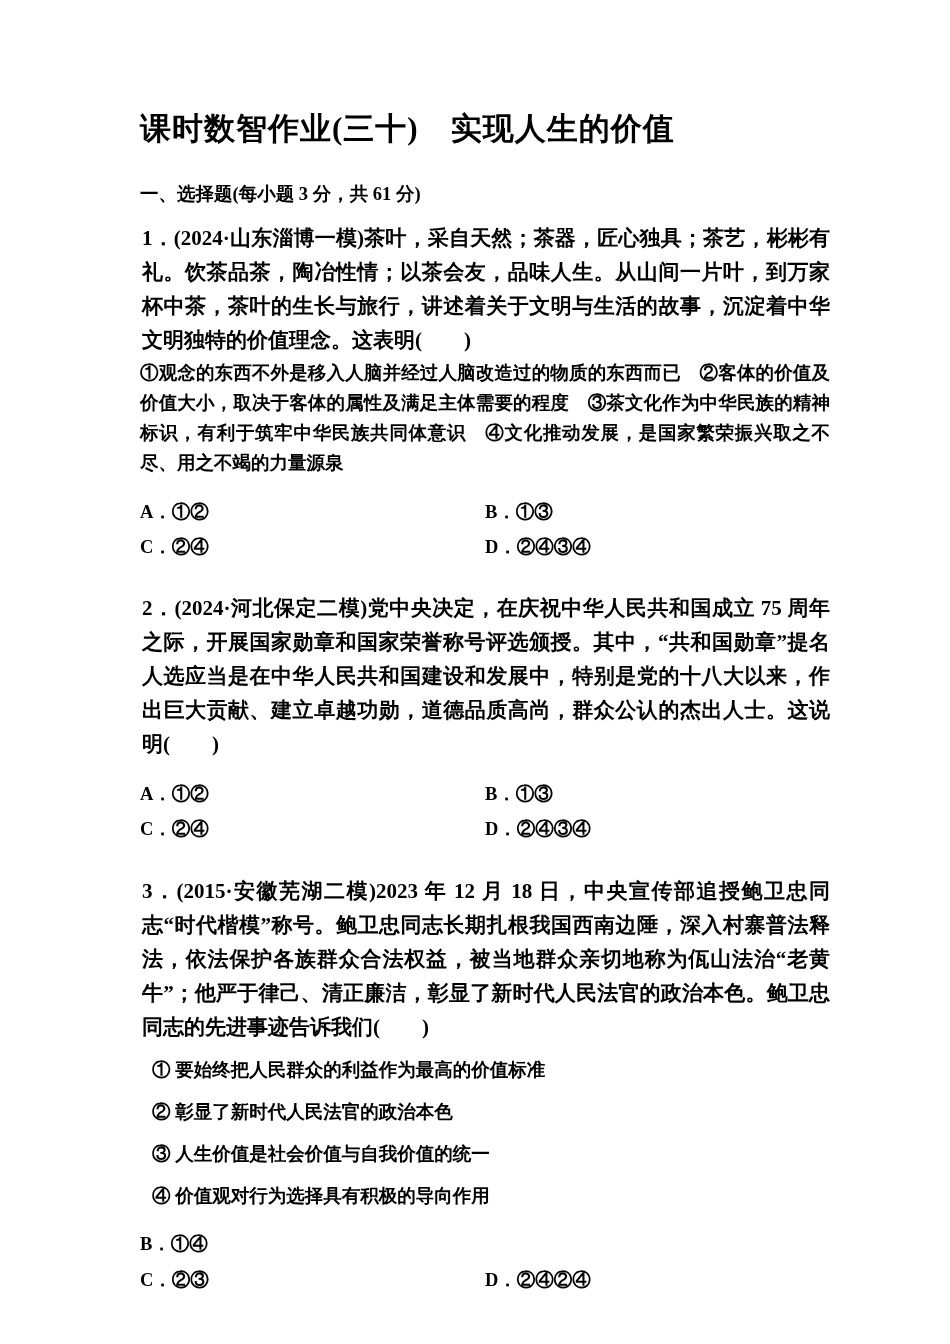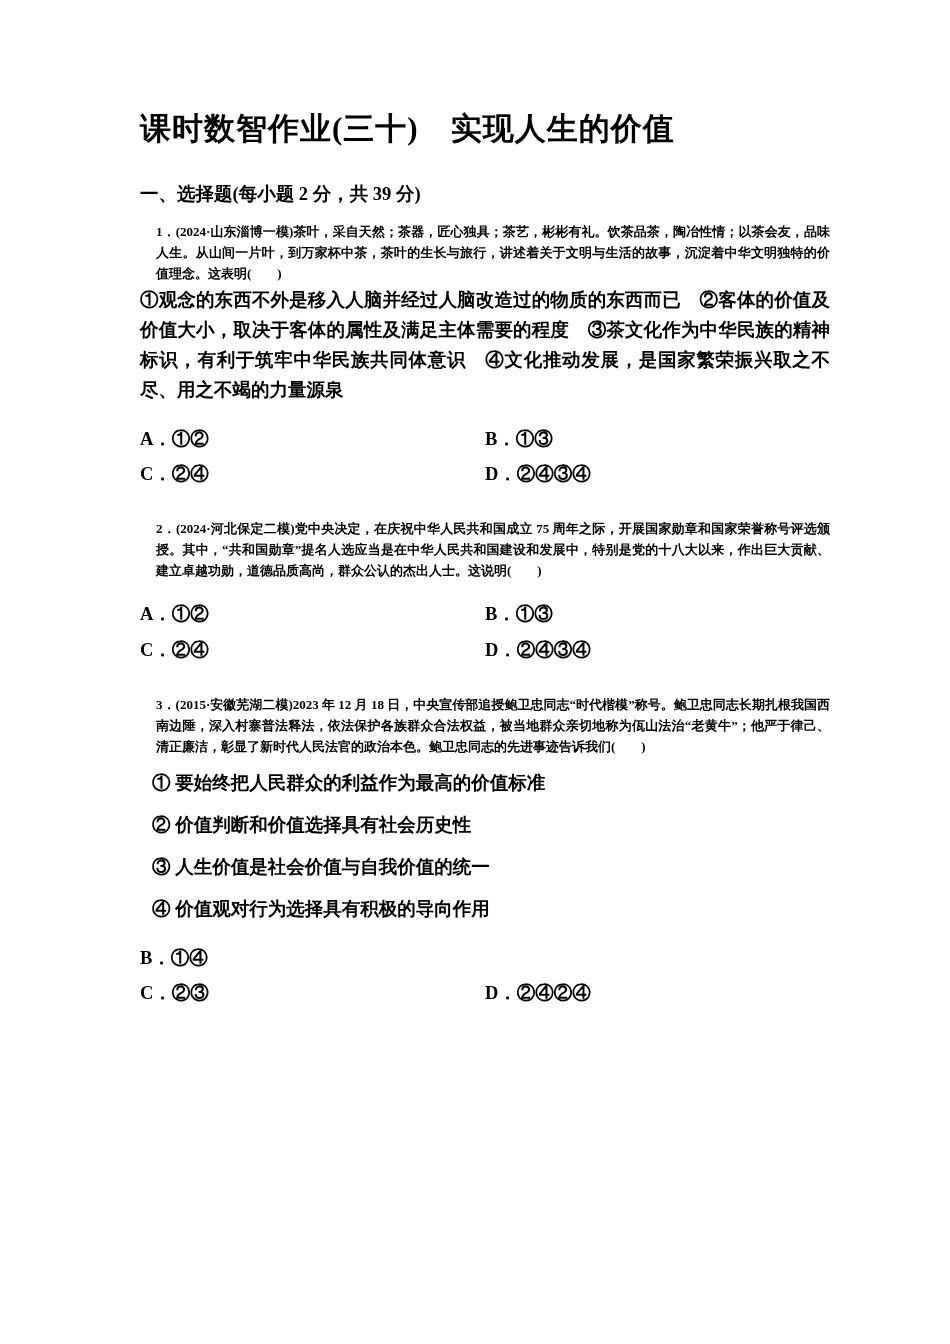--- a/index.html
+++ b/index.html
@@ -38,26 +38,26 @@
   .section-head {
     font-size: 18.5px;
     font-weight: bold;
     margin: 0 0 12px 0;
     line-height: 1.5;
   }
   .q-block {
     margin-bottom: 14px;
   }
   .q-stem {
-    font-size: 13px;
+    font-size: 21px;
     font-weight: bold;
     line-height: 1.62;
     text-align: justify;
     text-justify: inter-ideograph;
-    margin: 0 0 2px 16px;
+    margin: 0 0 2px 2px;
   }
   .q-num {
     font-weight: bold;
   }
   .q-options-inline {
     font-size: 18.5px;
     font-weight: bold;
     line-height: 1.62;
     text-align: justify;
     text-justify: inter-ideograph;
@@ -89,21 +89,21 @@
   .spacer-12 { height: 12px; }
 </style>
 </head>
 <body>
 
 <div class="page">
   <div class="content">
 
     <h1 class="doc-title">课时数智作业(三十)　实现人生的价值</h1>
 
-    <div class="section-head">一、选择题(每小题 2 分，共 39 分)</div>
+    <div class="section-head">一、选择题(每小题 3 分，共 61 分)</div>
 
     <div class="q-block">
       <p class="q-stem"><span class="q-num">1．</span><span>(2024·山东淄博一模)</span><span>茶叶，采自天然；茶器，匠心独具；茶艺，彬彬有礼。饮茶品茶，陶冶性情；以茶会友，品味人生。从山间一片叶，到万家杯中茶，茶叶的生长与旅行，讲述着关于文明与生活的故事，沉淀着中华文明独特的价值理念。这表明(　　)</span></p>
       <p class="q-options-inline">①观念的东西不外是移入人脑并经过人脑改造过的物质的东西而已　②客体的价值及价值大小，取决于客体的属性及满足主体需要的程度　③茶文化作为中华民族的精神标识，有利于筑牢中华民族共同体意识　④文化推动发展，是国家繁荣振兴取之不尽、用之不竭的力量源泉</p>
       <div class="choices">
         <div class="choice-row">
           <span class="choice-cell">A．①②</span>
           <span class="choice-cell">B．①③</span>
         </div>
         <div class="choice-row">
@@ -128,21 +128,21 @@
         </div>
       </div>
     </div>
 
     <div class="spacer-12"></div>
 
     <div class="q-block">
       <p class="q-stem"><span class="q-num">3．</span><span>(2015·安徽芜湖二模)</span><span>2023 年 12 月 18 日，中央宣传部追授鲍卫忠同志“时代楷模”称号。鲍卫忠同志长期扎根我国西南边陲，深入村寨普法释法，依法保护各族群众合法权益，被当地群众亲切地称为佤山法治“老黄牛”；他严于律己、清正廉洁，彰显了新时代人民法官的政治本色。鲍卫忠同志的先进事迹告诉我们(　　)</span></p>
       <div class="q-options-list">
         <div>① 要始终把人民群众的利益作为最高的价值标准</div>
-        <div>② 价值判断和价值选择具有社会历史性</div>
+        <div>② 彰显了新时代人民法官的政治本色</div>
         <div>③ 人生价值是社会价值与自我价值的统一</div>
         <div>④ 价值观对行为选择具有积极的导向作用</div>
       </div>
       <div class="choices">
         <div class="choice-row">
           <span class="choice-cell">B．①④</span>
         </div>
         <div class="choice-row">
           <span class="choice-cell">C．②③</span>
           <span class="choice-cell">D．②④②④</span>

